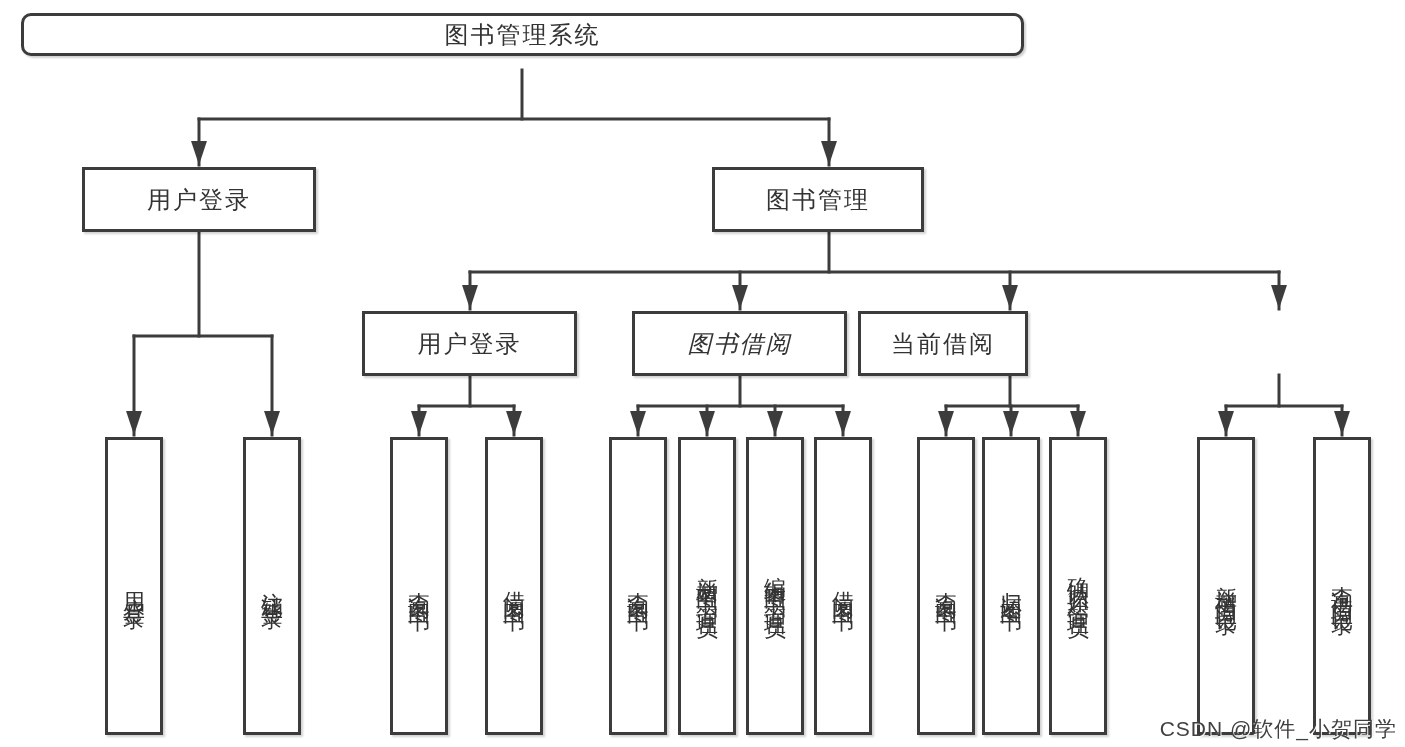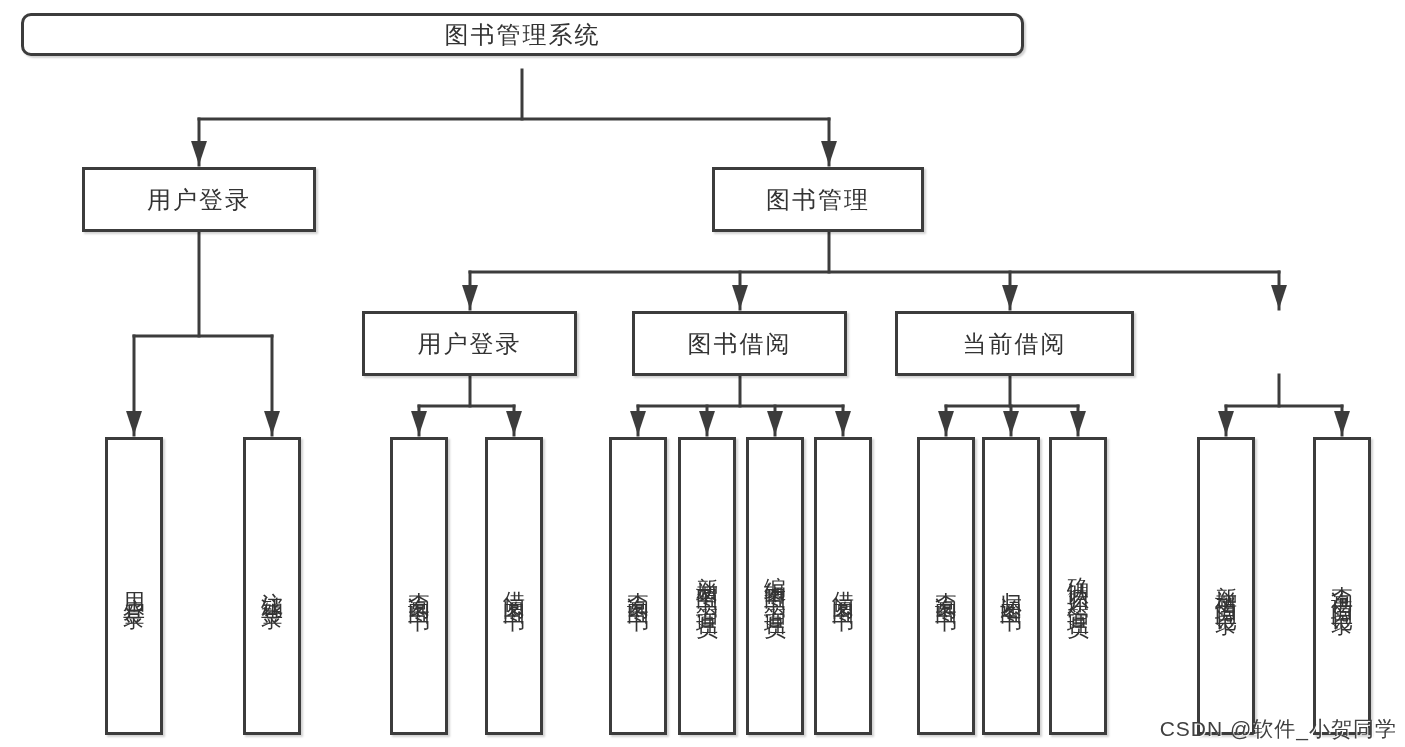--- a/index.html
+++ b/index.html
@@ -126,22 +126,22 @@
 
     </g>
   </svg>
 
   <div class="node" style="left:21px; top:13px; width:1003px; height:43px;border-radius:10px;">图书管理系统</div>
 
   <div class="node" style="left:82px; top:167px; width:234px; height:65px;">用户登录</div>
   <div class="node" style="left:712px; top:167px; width:212px; height:65px;">图书管理</div>
 
   <div class="node" style="left:362px; top:311px; width:215px; height:65px;">用户登录</div>
-  <div class="node" style="left:632px; top:311px; width:215px; height:65px;">图书借阅</div>
-  <div class="node" style="left:895px; top:311px; width:239px; height:65px;">当前借阅</div>
+  <div class="node" style="left:632px; top:311px; width:215px; height:65px;font-style:italic;">图书借阅</div>
+  <div class="node" style="left:858px; top:311px; width:170px; height:65px;">当前借阅</div>
 
   <div class="node leaf" style="left:105px; top:437px; width:58px; height:298px;">用户登录</div>
   <div class="node leaf" style="left:243px; top:437px; width:58px; height:298px;">注销登录</div>
 
   <div class="node leaf" style="left:390px; top:437px; width:58px; height:298px;">查询图书</div>
   <div class="node leaf" style="left:485px; top:437px; width:58px; height:298px;">借阅图书</div>
 
   <div class="node leaf" style="left:609px; top:437px; width:58px; height:298px;">查询图书</div>
   <div class="node leaf" style="left:678px; top:437px; width:58px; height:298px;">新增图书（管理员）</div>
   <div class="node leaf" style="left:746px; top:437px; width:58px; height:298px;">编辑图书（管理员）</div>

